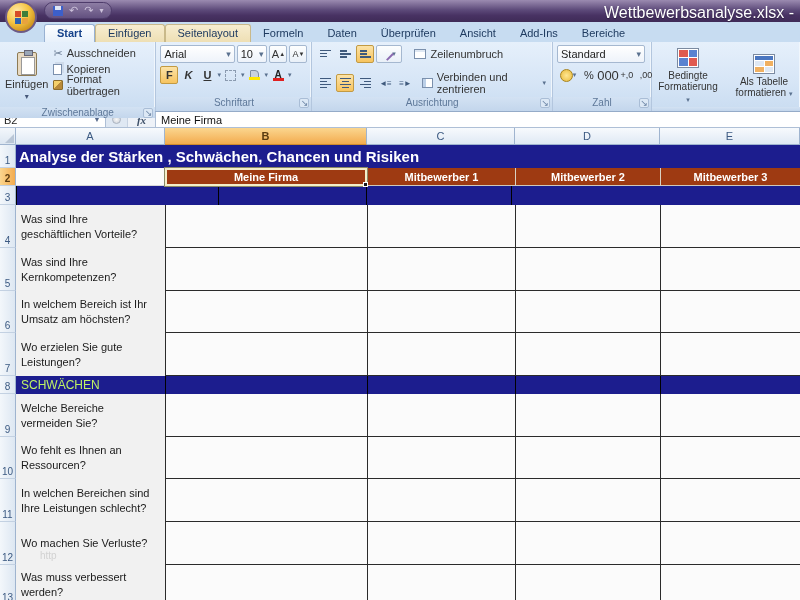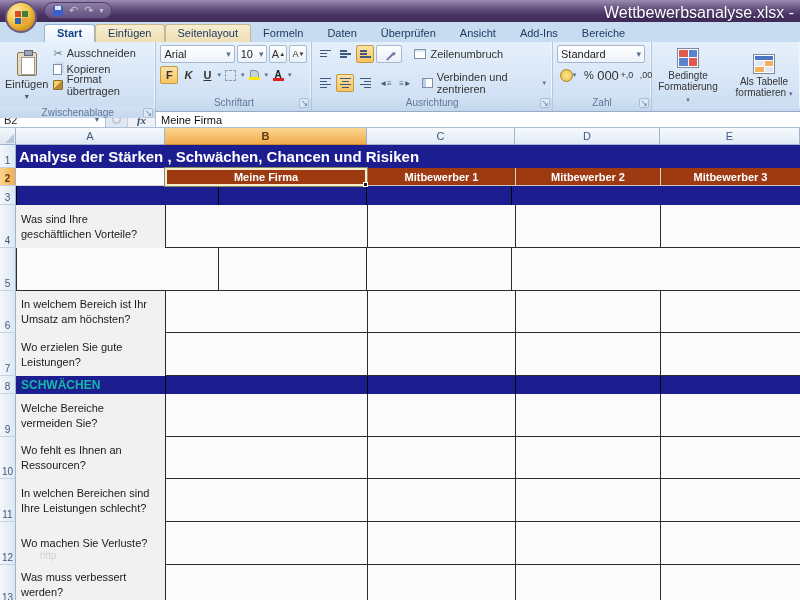--- a/index.html
+++ b/index.html
@@ -388,20 +388,21 @@
       <div class="rh">4</div>
       <div class="cA qa">Was sind Ihre geschäftlichen Vorteile?</div>
       <div class="cB qcell"></div>
       <div class="cC qcell"></div>
       <div class="cD qcell"></div>
       <div class="cE qcell"></div>
     </div>
 
     <div class="row" style="height:43px">
       <div class="rh">5</div>
+      <div class="cA qa">Was sind Ihre Kernkompetenzen?</div>
       <div class="cB qcell"></div>
       <div class="cC qcell"></div>
       <div class="cD qcell"></div>
       <div class="cE qcell"></div>
     </div>
 
     <div class="row" style="height:42px">
       <div class="rh">6</div>
       <div class="cA qa">In welchem Bereich ist Ihr Umsatz am höchsten?</div>
       <div class="cB qcell"></div>
@@ -414,21 +415,21 @@
       <div class="rh">7</div>
       <div class="cA qa">Wo erzielen Sie gute Leistungen?</div>
       <div class="cB qcell"></div>
       <div class="cC qcell"></div>
       <div class="cD qcell"></div>
       <div class="cE qcell"></div>
     </div>
 
     <div class="row" style="height:18px; background:#1c1d8e">
       <div class="rh">8</div>
-      <div class="cA hband-a" style="color:#14b8a6;font-weight:bold">SCHWÄCHEN</div>
+      <div class="cA hband-a" style="color:#bef264;font-weight:normal">SCHWÄCHEN</div>
       <div class="cB hband-cell"></div>
       <div class="cC hband-cell"></div>
       <div class="cD hband-cell"></div>
       <div class="cE hband-cell"></div>
     </div>
 
     <div class="row" style="height:43px">
       <div class="rh">9</div>
       <div class="cA qa">Welche Bereiche vermeiden Sie?</div>
       <div class="cB qcell"></div>

